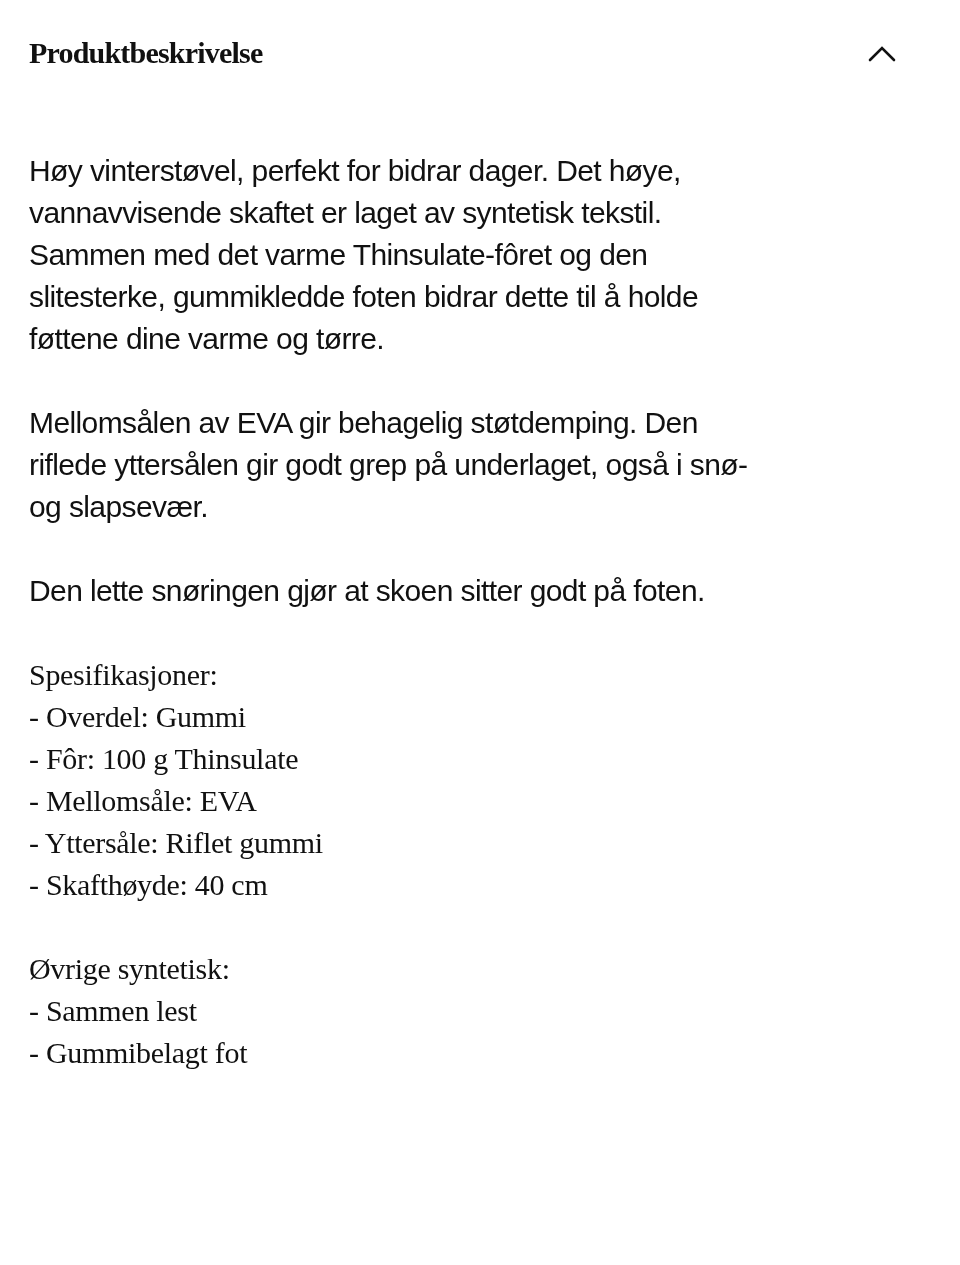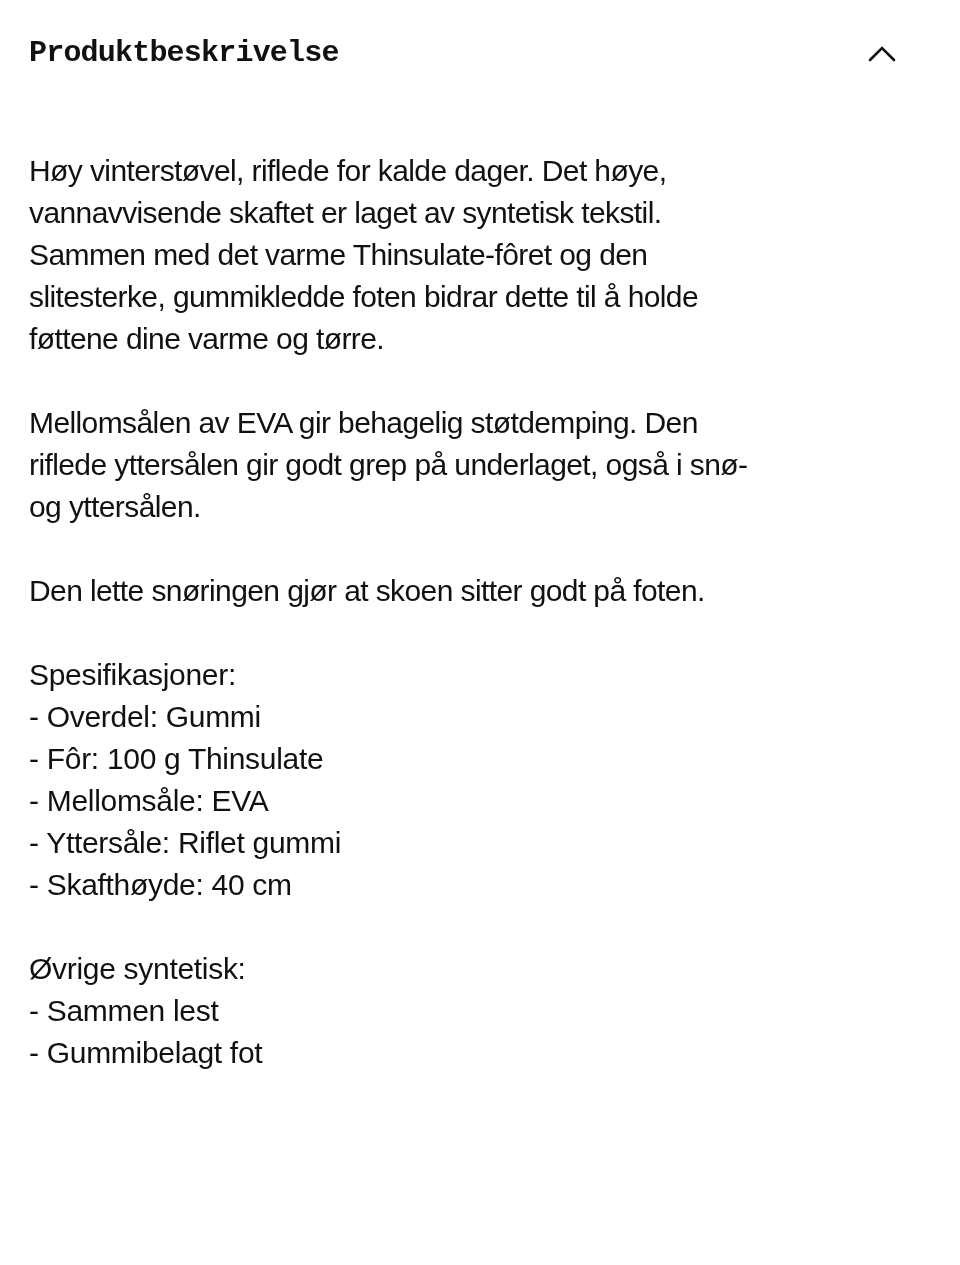--- a/index.html
+++ b/index.html
@@ -24,21 +24,21 @@
       left: 0;
       top: 0;
       width: 960px;
       height: 110px;
       cursor: pointer;
     }
     .title {
       position: absolute;
       left: 29px;
       top: 33px;
-      font-family: Liberation Mono, monospace;
+      font-family: Liberation Serif, serif;
       font-weight: bold;
       font-size: 30px;
       letter-spacing: -0.8px;
       line-height: 40px;
       color: #111111;
       margin: 0;
     }
     .toggle {
       position: absolute;
       left: 862px;
@@ -66,20 +66,21 @@
     }
     .para {
       margin: 0 0 42px 0;
     }
     .line {
       display: block;
       white-space: nowrap;
     }
     .list-block {
       margin: 0 0 42px 0;
+      font-family: Liberation Serif, serif;
     }
     .list-block .line {
       letter-spacing: -0.3px;
     }
   </style>
 </head>
 <body>
 
 <div class="section">
 
@@ -90,31 +91,31 @@
         <svg width="30" height="18" viewBox="0 0 30 18">
           <polyline points="3,15 15,3 27,15" fill="none" stroke="#111111" stroke-width="2.6" stroke-linecap="round" stroke-linejoin="miter"></polyline>
         </svg>
       </span>
     </div>
   </div>
 
   <div class="content">
 
     <p class="para">
-      <span class="line">Høy vinterstøvel, riflede for kalde dager. Det høye,</span>
+      <span class="line">Høy vinterstøvel, perfekt for bidrar dager. Det høye,</span>
       <span class="line">vannavvisende skaftet er laget av syntetisk tekstil.</span>
       <span class="line">Sammen med det varme Thinsulate-fôret og den</span>
       <span class="line">slitesterke, gummikledde foten bidrar dette til å holde</span>
       <span class="line">føttene dine varme og tørre.</span>
     </p>
 
     <p class="para">
       <span class="line">Mellomsålen av EVA gir behagelig støtdemping. Den</span>
       <span class="line">riflede yttersålen gir godt grep på underlaget, også i snø-</span>
-      <span class="line">og yttersålen.</span>
+      <span class="line">og slapsevær.</span>
     </p>
 
     <p class="para">
       <span class="line">Den lette snøringen gjør at skoen sitter godt på foten.</span>
     </p>
 
 
     <div class="list-block">
       <span class="line">Spesifikasjoner:</span>
       <span class="line">- Overdel: Gummi</span>

